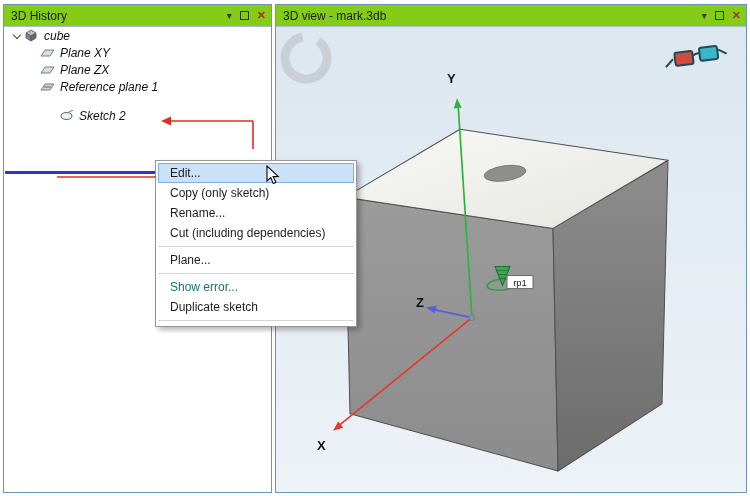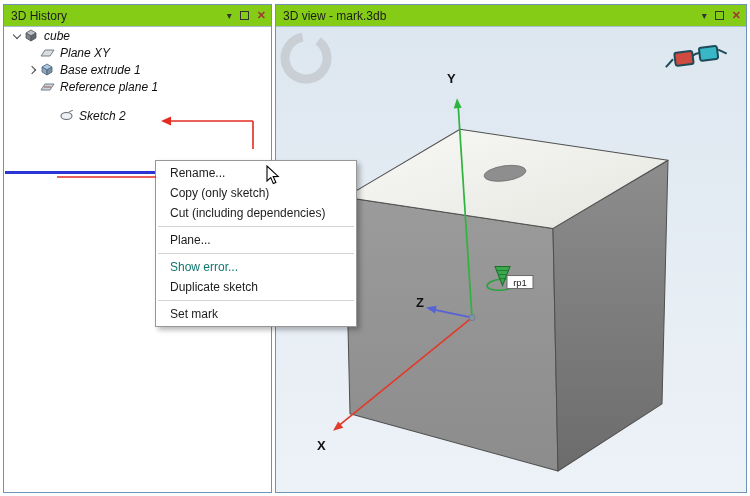--- a/index.html
+++ b/index.html
@@ -83,33 +83,31 @@
     <div class="row lv1">
       <span class="chev none"></span>
       <span class="ticon">
         <svg width="15" height="12" viewBox="0 0 15 12">
             <polygon points="1,9 5,3 14,3 10,9" fill="#d8dde2" stroke="#767e86" stroke-width="1"></polygon>
           </svg>
       </span>
       <span class="tlabel">Plane XY</span>
     </div>
 
-
-
     <div class="row lv1">
-      <span class="chev right"></span>
-      <span class="ticon">
-        <svg width="14" height="13" viewBox="0 0 14 13">
-            <polygon points="2,4 7,1 12,4 7,7" fill="#aac6e2" stroke="#4e637a" stroke-width="0.8"></polygon>
-            <polygon points="2,4 7,7 7,12 2,9" fill="#93a6b8" stroke="#4e637a" stroke-width="0.8"></polygon>
-            <polygon points="7,7 12,4 12,9 7,12" fill="#7b8fa2" stroke="#4e637a" stroke-width="0.8"></polygon>
-          </svg>
-      </span>
-      <span class="tlabel">Base extrude 1</span>
-    </div>
+      <span class="chev none"></span>
+      <span class="ticon">
+        <svg width="15" height="12" viewBox="0 0 15 12">
+            <polygon points="1,9 5,3 14,3 10,9" fill="#d8dde2" stroke="#767e86" stroke-width="1"></polygon>
+          </svg>
+      </span>
+      <span class="tlabel">Plane ZX</span>
+    </div>
+
+
 
     <div class="row lv1">
       <span class="chev none"></span>
       <span class="ticon">
         <svg width="15" height="12" viewBox="0 0 15 12">
             <polygon points="1,9 5,3 14,3 10,9" fill="#cdd6de" stroke="#767e86" stroke-width="1"></polygon>
             <line x1="4" y1="6" x2="11" y2="6" stroke="#8b5a5a" stroke-width="1"></line>
           </svg>
       </span>
       <span class="tlabel">Reference plane 1</span>
@@ -200,30 +198,30 @@
         <polygon points="219,239 234,239 226.5,258" fill="#3aa94d" stroke="#1f7030" stroke-width="1"></polygon>
         <path d="M221,243 L232,243 M222.5,247 L230.5,247 M224,251 L229,251" stroke="#1f7030" stroke-width="0.8" fill="none"></path>
         <rect x="231" y="248" width="26" height="13" fill="#ffffff" stroke="#6a6a6a" stroke-width="1"></rect>
         <text x="244" y="258" text-anchor="middle" font-size="9.5" fill="#222">rp1</text>
       </g>
     </svg>
   </div>
 </div>
 
 <div class="context-menu">
+  <div class="menu-item highlighted">Edit...</div>
+  <div class="menu-item">Copy (only sketch)</div>
   <div class="menu-item">Rename...</div>
-  <div class="menu-item">Copy (only sketch)</div>
   <div class="menu-item">Cut (including dependencies)</div>
   <div class="menu-sep"></div>
   <div class="menu-item">Plane...</div>
   <div class="menu-sep"></div>
   <div class="menu-item disabled">Show error...</div>
   <div class="menu-item">Duplicate sketch</div>
   <div class="menu-sep"></div>
-  <div class="menu-item">Set mark</div>
 </div>
 
 <svg class="annotations" width="750" height="496">
   <g stroke="#e32b24" stroke-width="1.6" fill="none">
     <line x1="170" y1="121" x2="253" y2="121"></line>
     <line x1="253" y1="121" x2="253" y2="149"></line>
     <line x1="57" y1="177" x2="156" y2="177"></line>
   </g>
   <polygon points="161,121 171,116.5 171,125.5" fill="#e32b24"></polygon>
 </svg>

